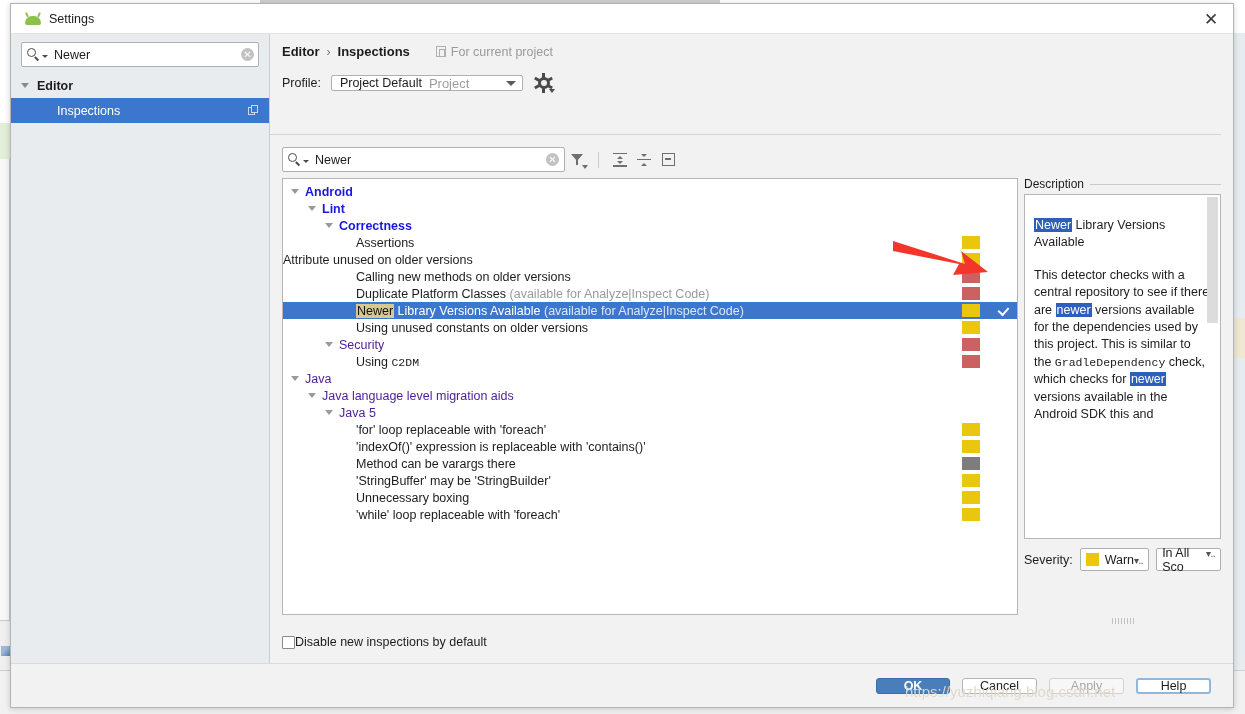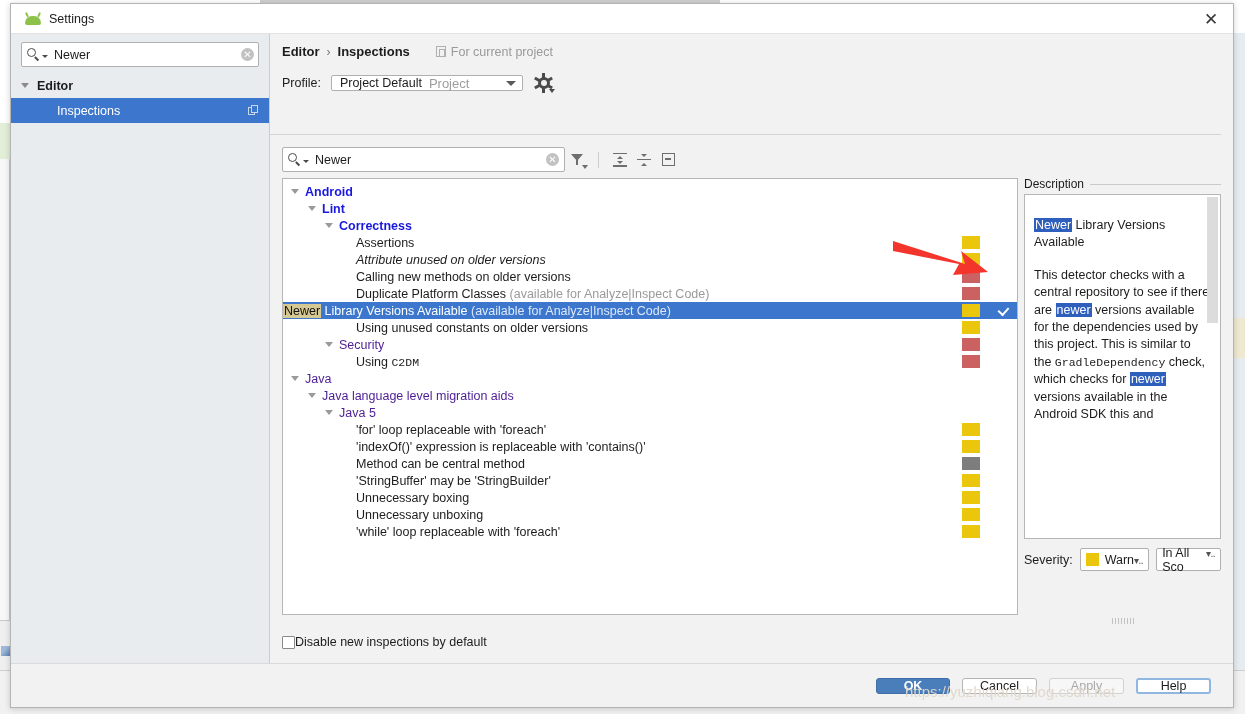--- a/index.html
+++ b/index.html
@@ -375,36 +375,36 @@
                 <span class="tri2" style="left: 42px; top: 6px;"></span>
                 <span class="tlabel grp-blue" style="margin-left: 56px;"><span>Correctness</span></span>
                 <span class="chkcol"><span class="cbx"></span></span>
               </div>
               <div class="trow">
                 <span class="tlabel leaf" style="margin-left: 73px;"><span>Assertions</span></span>
                 <span class="sevcol" style="background: rgb(234, 199, 12);"></span>
                 <span class="chkcol"><span class="cbx"></span></span>
               </div>
               <div class="trow">
-                <span class="tlabel leaf" style="margin-left: 73px; font-style: italic;"><span>Attribute unused on older versions</span></span>
+                <span class="tlabel leaf" style=""><span>Attribute unused on older versions</span></span>
                 <span class="sevcol" style="background: rgb(234, 199, 12);"></span>
                 <span class="chkcol"><span class="cbx"></span></span>
               </div>
               <div class="trow">
                 <span class="tlabel leaf" style="margin-left: 73px;"><span>Calling new methods on older versions</span></span>
                 <span class="sevcol" style="background: rgb(204, 97, 97);"></span>
                 <span class="chkcol"><span class="cbx"></span></span>
               </div>
               <div class="trow">
                 <span class="tlabel leaf" style="margin-left: 73px;"><span>Duplicate Platform Classes</span><span class="dim"> (available for Analyze|Inspect Code)</span></span>
                 <span class="sevcol" style="background: rgb(204, 97, 97);"></span>
                 <span class="chkcol"><span class="cbx"></span></span>
               </div>
               <div class="trow sel">
-                <span class="tlabel leaf" style=""><span class="hl">Newer</span><span> Library Versions Available</span><span class="dim"> (available for Analyze|Inspect Code)</span></span>
+                <span class="tlabel leaf" style="margin-left: 73px;"><span class="hl">Newer</span><span> Library Versions Available</span><span class="dim"> (available for Analyze|Inspect Code)</span></span>
                 <span class="sevcol" style="background: rgb(234, 199, 12);"></span>
                 <span class="chkcol"><span class="cbx"></span></span>
               </div>
               <div class="trow">
                 <span class="tlabel leaf" style="margin-left: 73px;"><span>Using unused constants on older versions</span></span>
                 <span class="sevcol" style="background: rgb(234, 199, 12);"></span>
                 <span class="chkcol"><span class="cbx"></span></span>
               </div>
               <div class="trow">
                 <span class="tri2" style="left: 42px; top: 6px;"></span>
@@ -436,36 +436,31 @@
                 <span class="tlabel leaf" style="margin-left: 73px;"><span>'for' loop replaceable with 'foreach'</span></span>
                 <span class="sevcol" style="background: rgb(234, 199, 12);"></span>
                 <span class="chkcol"><span class="cbx"></span></span>
               </div>
               <div class="trow">
                 <span class="tlabel leaf" style="margin-left: 73px;"><span>'indexOf()' expression is replaceable with 'contains()'</span></span>
                 <span class="sevcol" style="background: rgb(234, 199, 12);"></span>
                 <span class="chkcol"><span class="cbx"></span></span>
               </div>
               <div class="trow">
-                <span class="tlabel leaf" style="margin-left: 73px;"><span>Method can be central method</span></span>
+                <span class="tlabel leaf" style="margin-left: 73px;"><span>Method can be varargs there</span></span>
                 <span class="sevcol" style="background: rgb(125, 125, 125);"></span>
                 <span class="chkcol"><span class="cbx"></span></span>
               </div>
               <div class="trow">
                 <span class="tlabel leaf" style="margin-left: 73px;"><span>'StringBuffer' may be 'StringBuilder'</span></span>
                 <span class="sevcol" style="background: rgb(234, 199, 12);"></span>
                 <span class="chkcol"><span class="cbx"></span></span>
               </div>
               <div class="trow">
                 <span class="tlabel leaf" style="margin-left: 73px;"><span>Unnecessary boxing</span></span>
-                <span class="sevcol" style="background: rgb(234, 199, 12);"></span>
-                <span class="chkcol"><span class="cbx"></span></span>
-              </div>
-              <div class="trow">
-                <span class="tlabel leaf" style="margin-left: 73px;"><span>Unnecessary unboxing</span></span>
                 <span class="sevcol" style="background: rgb(234, 199, 12);"></span>
                 <span class="chkcol"><span class="cbx"></span></span>
               </div>
               <div class="trow">
                 <span class="tlabel leaf" style="margin-left: 73px;"><span>'while' loop replaceable with 'foreach'</span></span>
                 <span class="sevcol" style="background: rgb(234, 199, 12);"></span>
                 <span class="chkcol"><span class="cbx"></span></span>
               </div>
             </div>
         </div>

